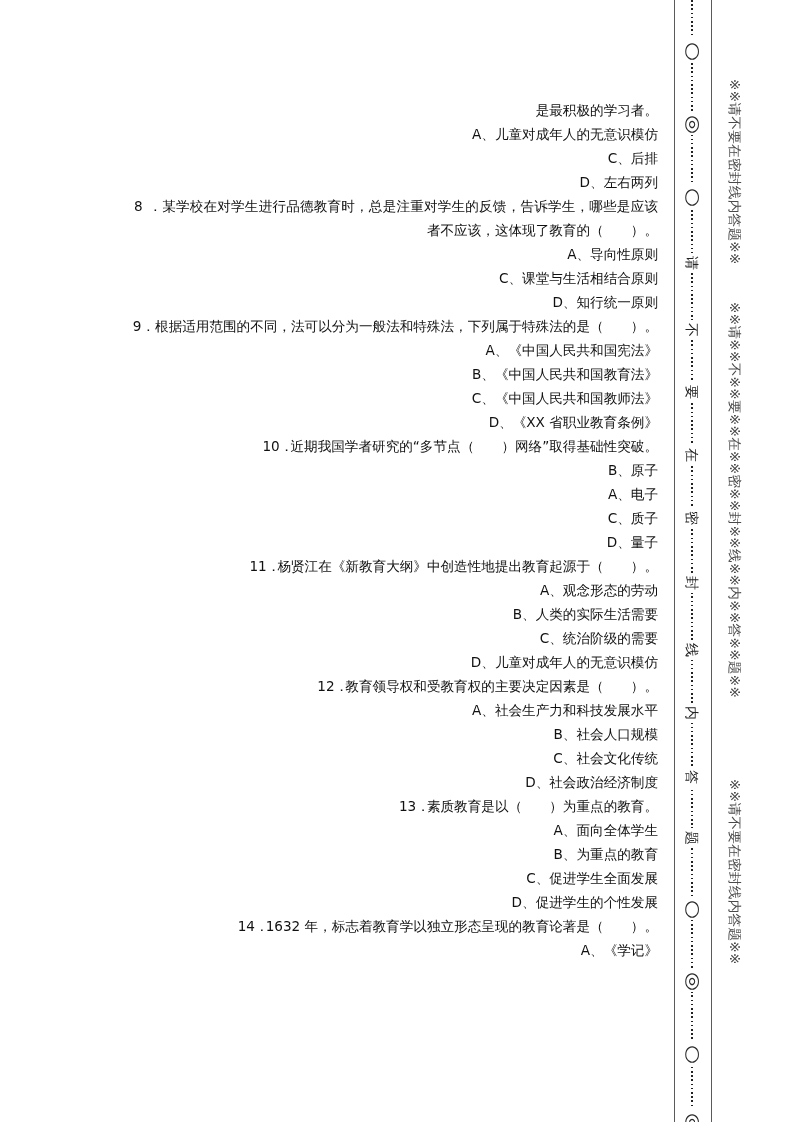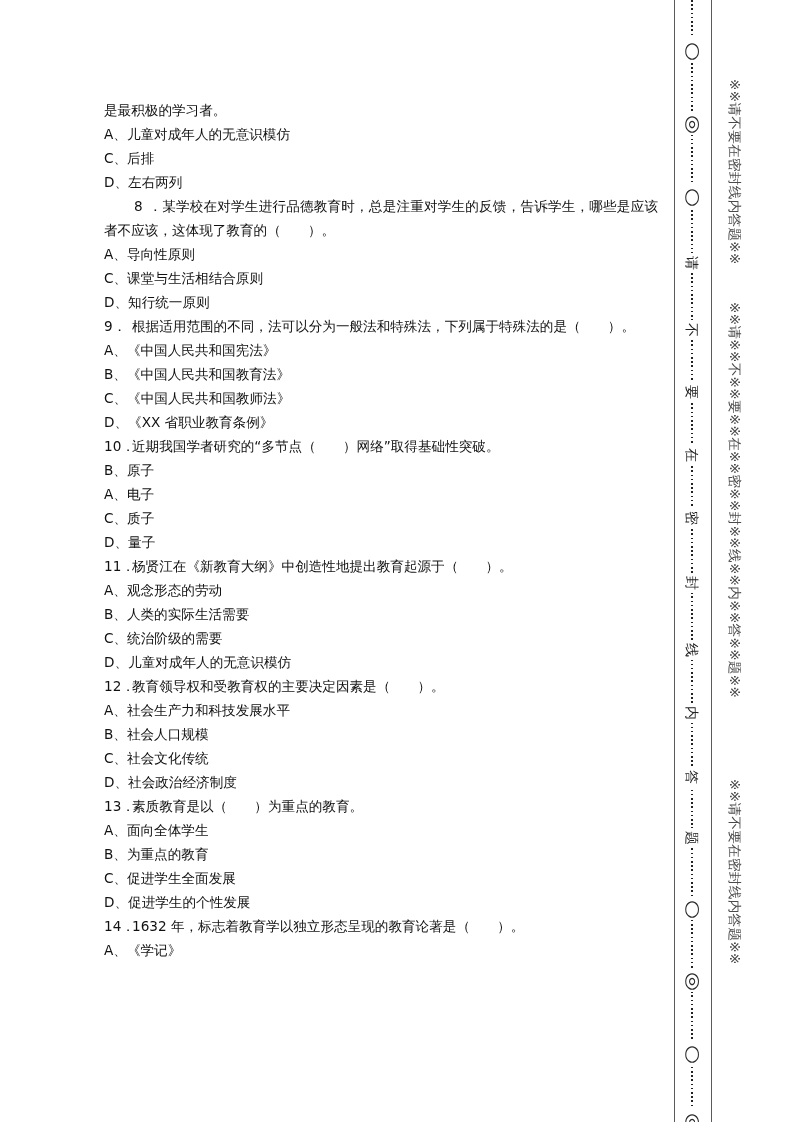--- a/index.html
+++ b/index.html
@@ -21,20 +21,21 @@
       left: 104px;
       top: 98px;
       width: 554px;
       font-size: 13.6px;
       line-height: 24px;
     }
     .line {
       height: 24px;
       white-space: nowrap;
       overflow: visible;
+      text-align: right;
     }
     .line.justify {
       white-space: normal;
       text-align: justify;
       text-align-last: justify;
       overflow: hidden;
       margin-left: 30px;
     }
     .q-num {
       display: inline-block;

